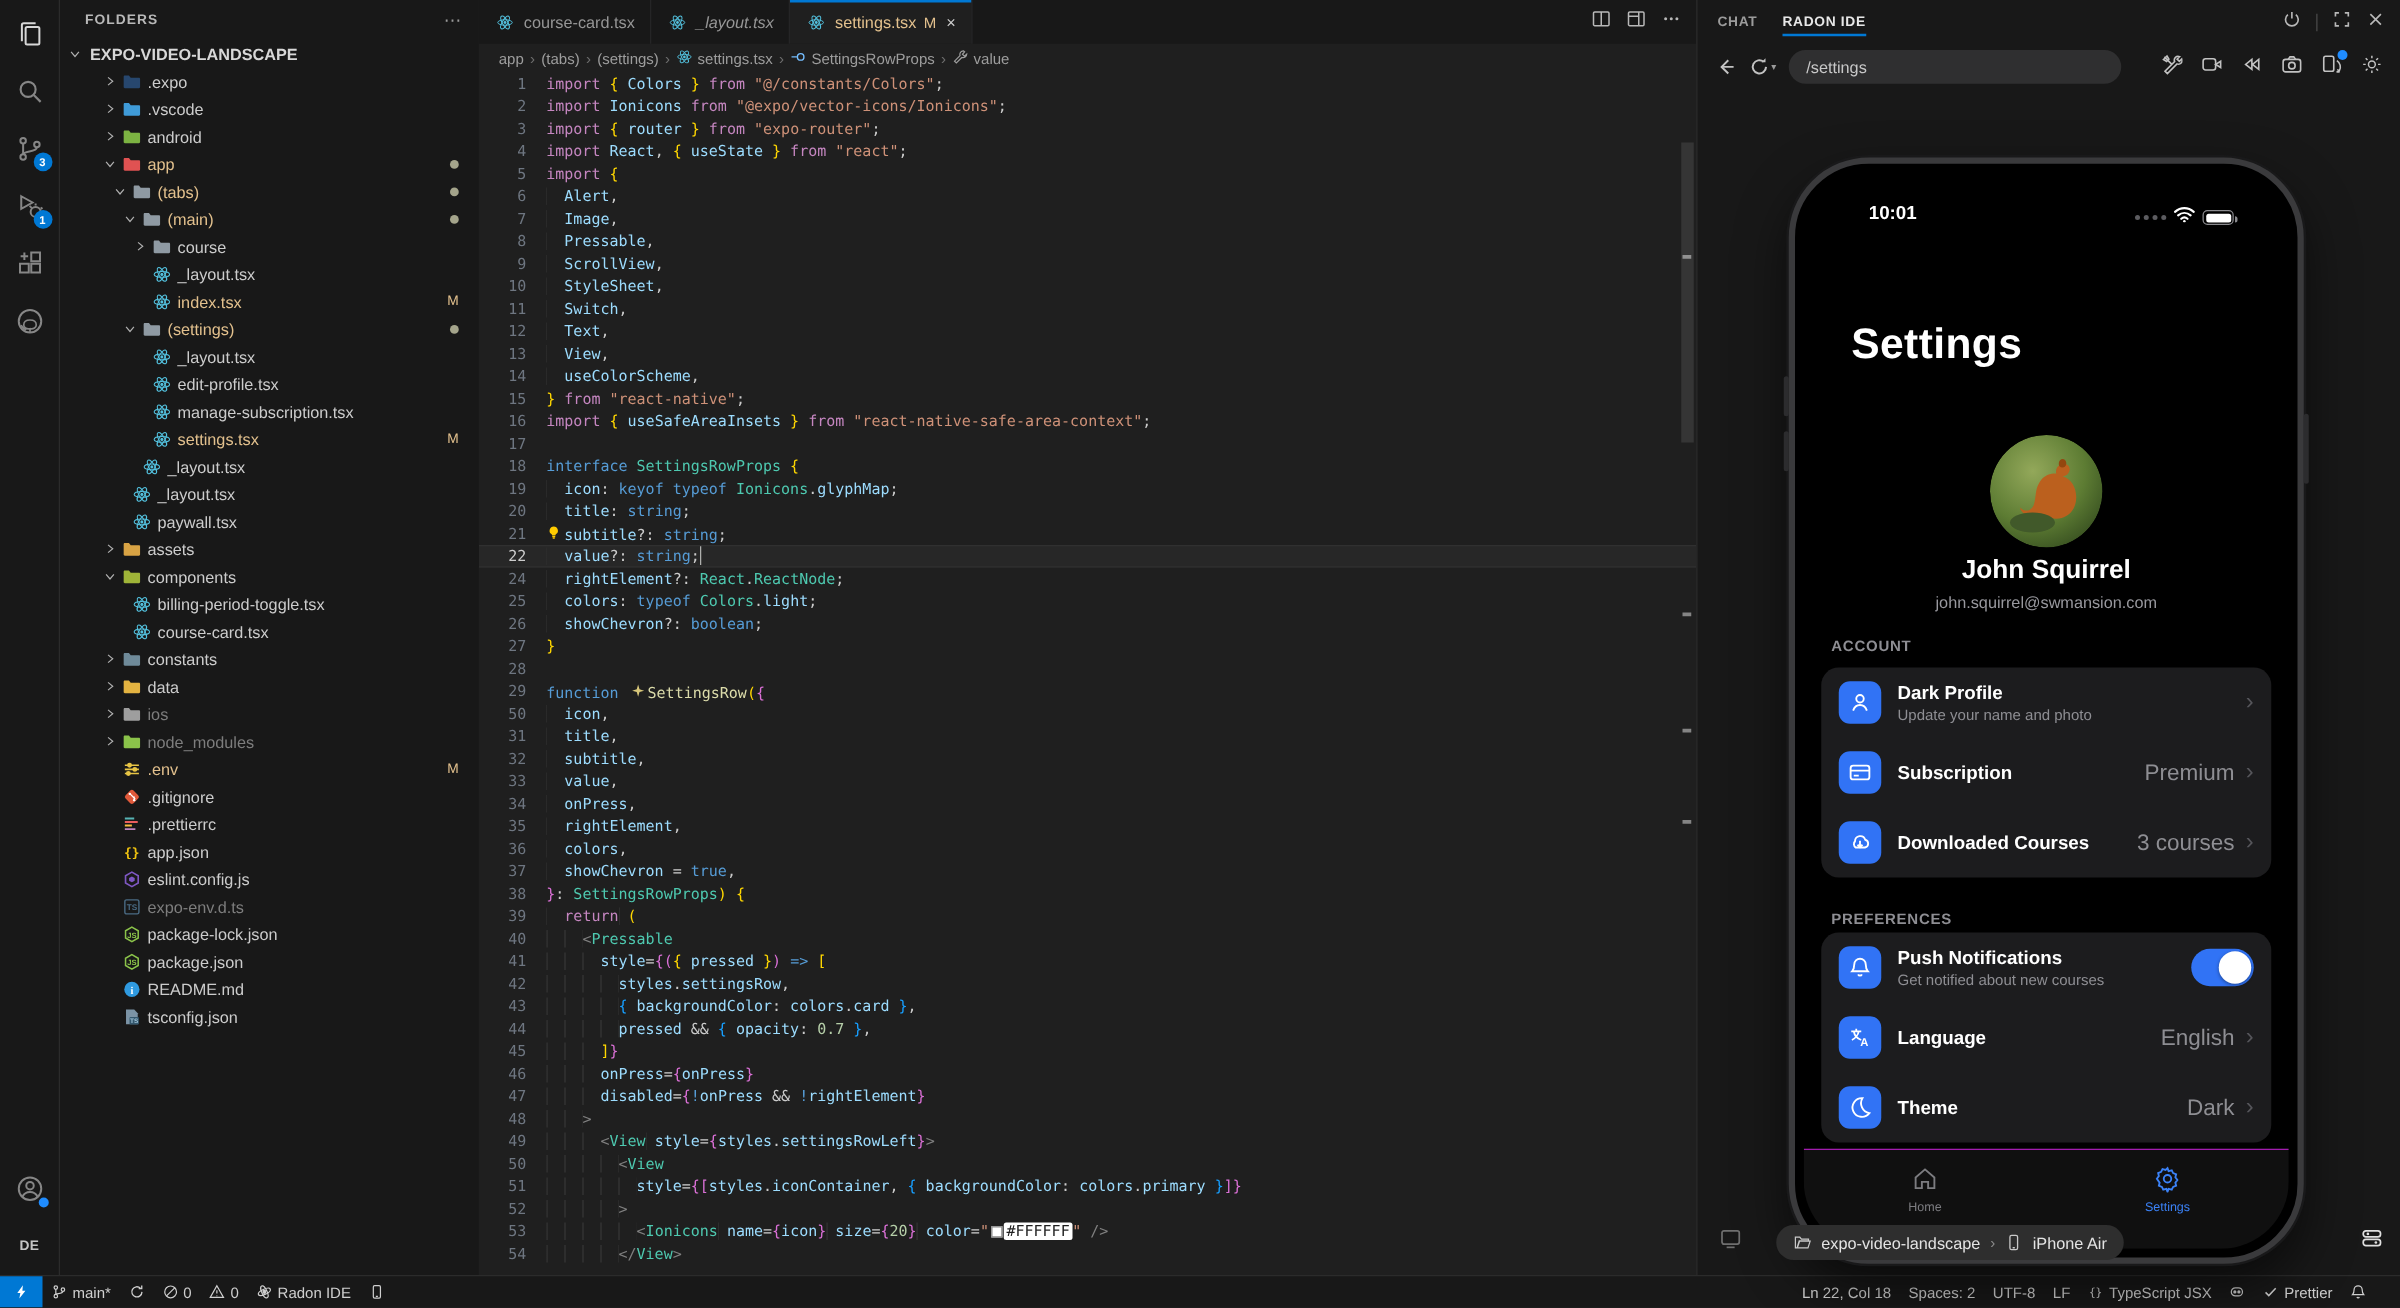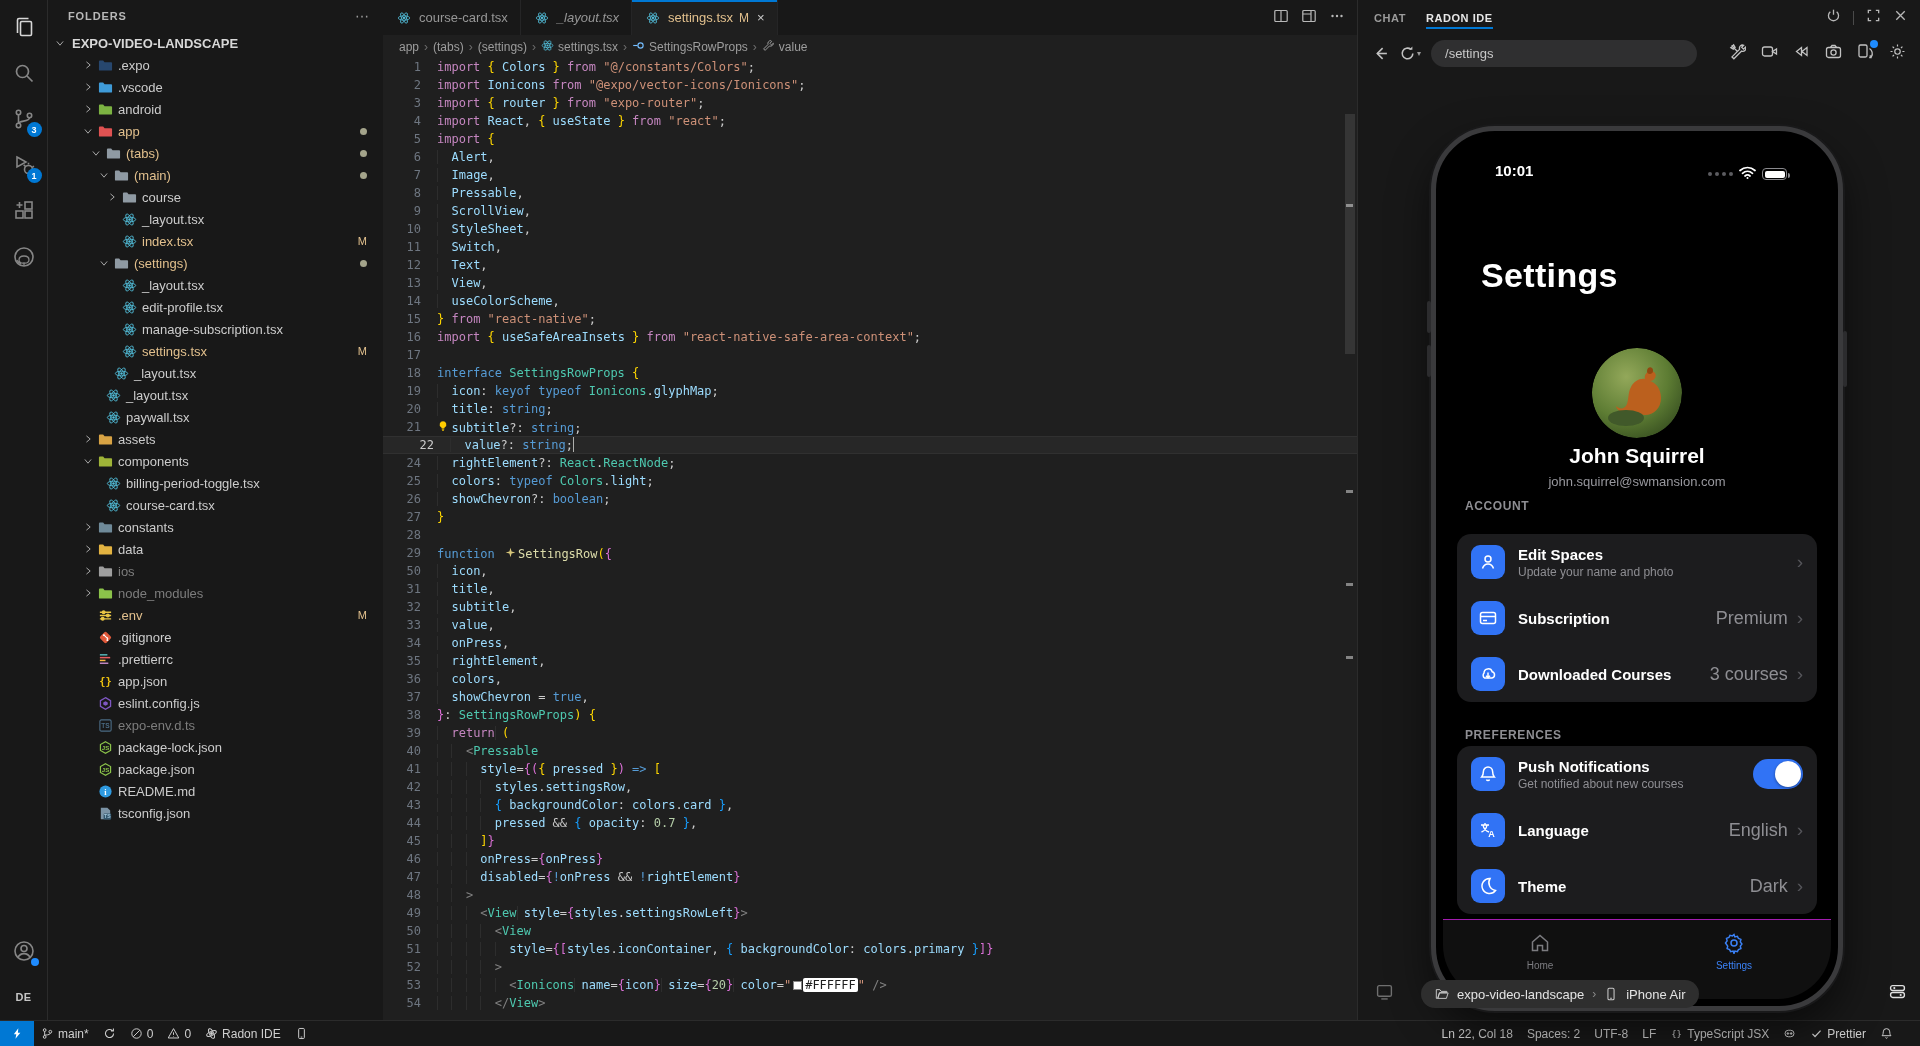--- a/index.html
+++ b/index.html
@@ -58,21 +58,21 @@
   .tab-actions svg { width:16px; height:16px; }
   .breadcrumbs { height:23px; display:flex; align-items:center; padding-left:16px; gap:3px;
     font-size:12px; color:#9d9d9d; flex:none; }
   .bc-sep { color:#6d6d6d; font-size:12px; margin:0 2px; }
   .bc-item { display:flex; align-items:center; gap:4px; cursor:pointer; }
   .bc-item svg { width:13px; height:13px; }
 
   .codewrap { flex:1; position:relative; overflow:hidden; }
   .code { font-family:"DejaVu Sans Mono", monospace; font-size:12px; line-height:18px; }
   .cline { height:18px; display:flex; white-space:pre; position:relative; }
-  .cline.current { background:rgba(120,120,120,0.10); box-shadow:inset 0 -1px 0 #303030, inset 0 1px 0 #303030;padding-left:13px; }
+  .cline.current { background:rgba(120,120,120,0.10); box-shadow:inset 0 -1px 0 #303030, inset 0 1px 0 #303030; }
   .gut { width:38px; text-align:right; color:#6e7681; flex:none; user-select:none; }
   .cline.current .gut { color:#cccccc; }
   .ltxt { margin-left:16px; }
   .ind { background:repeating-linear-gradient(90deg,#2d2d2d 0,#2d2d2d 1px,transparent 1px,transparent 14.44px); }
   .tk-k{color:#c586c0}.tk-b{color:#569cd6}.tk-i{color:#9cdcfe}.tk-t{color:#4ec9b0}
   .tk-f{color:#dcdcaa}.tk-s{color:#ce9178}.tk-n{color:#b5cea8}.tk-p{color:#cccccc}
   .tk-x{color:#808080}.tk-g1{color:#ffd700}.tk-g2{color:#da70d6}.tk-g3{color:#179fff}
   .tk-hl { background:#ffffff; color:#1f1f1f; border-radius:2px; padding:0 2px; }
   .tk-sw { display:inline-block; width:9px; height:9px; background:#ffffff; border:1px solid #888;
     margin:0 1px 0 2px; vertical-align:-1px; }
@@ -959,31 +959,31 @@
                 </defs>
               <circle cx="45" cy="45" r="45" fill="url(#avbg)"></circle>
               <path d="M37 64c-6 2-12-1-13-6 4 4 9 3 11-2 2-6 1-12 4-17 3-6 9-9 14-8-1-4 2-8 6-8s6 4 4 7c-1 2-3 3-5 3 7 2 11 9 11 17 0 10-7 17-16 17-7 0-13-4-16-3z" fill="#bb601e"></path>
               <path d="M55 23c0-3 3-5 5-3s1 6-2 6c-2 0-3-1-3-3z" fill="#93470f"></path>
               <ellipse cx="34" cy="70" rx="18" ry="8" fill="#41592a"></ellipse>
             </svg>
           </div>
           <div class="ph-name">John Squirrel</div>
           <div class="ph-email">john.squirrel@swmansion.com</div>
           <div id="ph-sections">
-              <div class="ph-section-label" style="top: 361px;">ACCOUNT</div>
+              <div class="ph-section-label" style="top: 372px;">ACCOUNT</div>
               <div class="ph-card" style="top: 396px;">
                 <div class="ph-row">
                   <span class="ph-rowicon">
                     <svg viewBox="0 0 20 20" fill="none" stroke="#fff" stroke-width="1.5">
                       <circle cx="10" cy="7" r="3"></circle>
                       <path d="M4.5 16.5c1-3 3-4.5 5.5-4.5s4.5 1.5 5.5 4.5"></path>
                     </svg>
                   </span>
                   <div class="ph-rowtext">
-                    <div class="ph-rowtitle">Edit Spaces</div>
+                    <div class="ph-rowtitle">Dark Profile</div>
                     <div class="ph-rowsub">Update your name and photo</div>
                   </div>
                   <span class="ph-chev">›</span>
                 </div>
                 <div class="ph-row">
                   <span class="ph-rowicon">
                     <svg viewBox="0 0 20 20" fill="none" stroke="#fff" stroke-width="1.5">
                       <rect x="2.5" y="4.5" width="15" height="11" rx="2"></rect>
                       <path d="M2.5 8.5h15M5 12.5h4"></path>
                     </svg>

